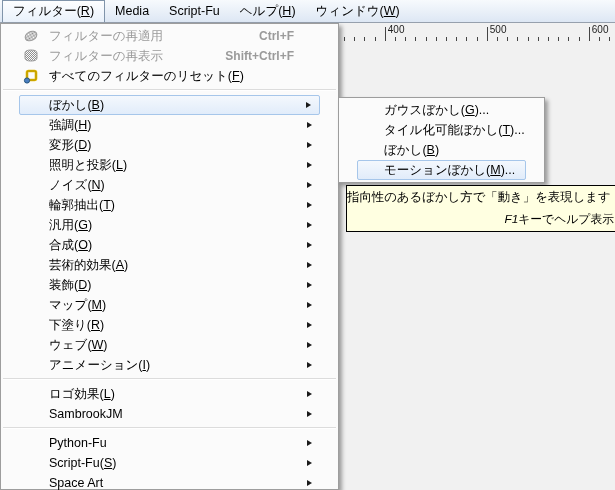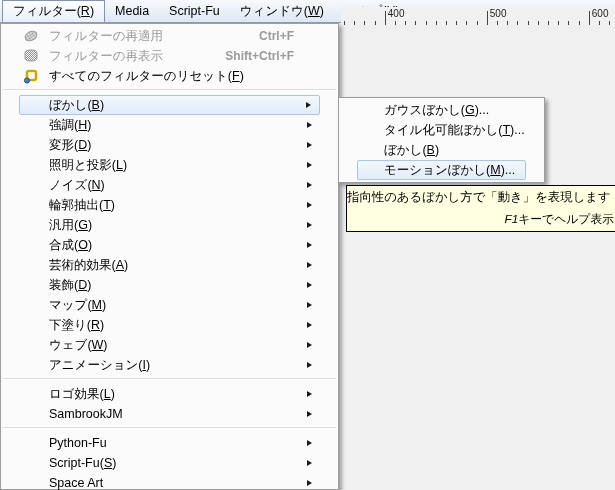--- a/index.html
+++ b/index.html
@@ -33,21 +33,21 @@
       border-left:5px solid #1a1a1a;border-top:3.5px solid transparent;
       border-bottom:3.5px solid transparent;}
   .mi.hl{background:linear-gradient(var(--hl-bg-top),var(--hl-bg-bottom));
       border:1px solid var(--hl-border);border-radius:2px;padding-left:3px;}
   .sub .mi{padding-left:27px;}
   .sub .mi.hl{padding-left:26px;}
   .sep{height:1px;background:#dcdcdc;border-bottom:1px solid #ffffff;
        margin:3px 2px 4px;}
 
   
-  #ruler{position:absolute;left:341px;top:7px;width:274px;height:18px;
+  #ruler{position:absolute;left:341px;top:23px;width:274px;height:18px;
          background:#f1f1f1;overflow:hidden;}
   .tick{position:absolute;bottom:0;width:1px;background:#444;}
   .rlabel{position:absolute;top:1px;font-size:10px;color:#222;}
 
   
   #canvas-area{position:absolute;left:341px;top:41px;width:274px;height:449px;
          background:#f1f1f1;}
 
   
   #tooltip{position:absolute;left:346px;top:185px;width:274px;height:47px;
@@ -65,24 +65,24 @@
       <div class="mb-item selected">
         <span>フィルター(<u>R</u>)</span>
       </div>
       <div class="mb-item">
         <span>Media</span>
       </div>
       <div class="mb-item">
         <span>Script-Fu</span>
       </div>
       <div class="mb-item">
+        <span>ヘルプ(<u>H</u>)</span>
+      </div>
+      <div class="mb-item">
         <span>ウィンドウ(<u>W</u>)</span>
-      </div>
-      <div class="mb-item">
-        <span>ヘルプ(<u>H</u>)</span>
       </div>
     </div>
 
   <div id="ruler">
       <div class="tick" style="left: 3px; height: 4px;"></div>
       <div class="tick" style="left: 13.2px; height: 4px;"></div>
       <div class="tick" style="left: 23.4px; height: 4px;"></div>
       <div class="tick" style="left: 33.6px; height: 4px;"></div>
       <div class="tick" style="left: 43.8px; height: 14px;"></div>
       <span class="rlabel" style="left: 46.8px;">400</span>

